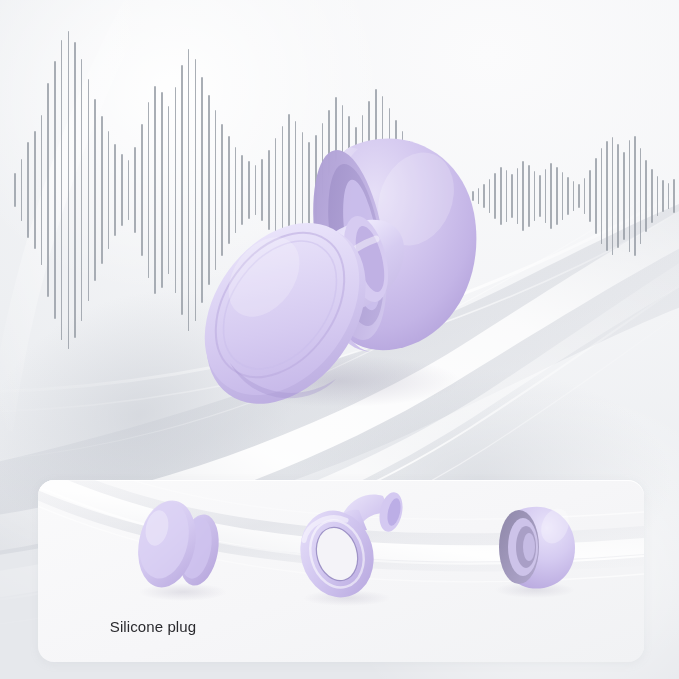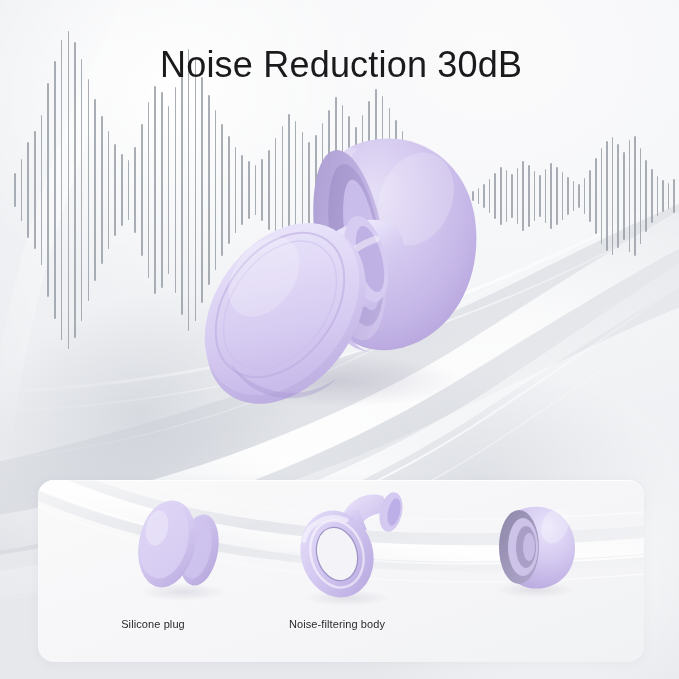--- a/index.html
+++ b/index.html
@@ -104,21 +104,21 @@
   .card-ribbon { position: absolute; inset: 0; }
 
   .part-fig { position: absolute; }
   #fig-plug { left: 85px;  top: 12px;  width: 120px; height: 110px; }
   #fig-body { left: 247px; top: 2px;   width: 140px; height: 125px; }
   #fig-tips { left: 437px; top: 12px;  width: 120px; height: 110px; }
 
   .part-label {
     position: absolute;
     top: 618px;
-    font-size: 11px;
+    font-size: 15px;
     font-weight: 400;
     color: #2a2a2e;
     white-space: nowrap;
     transform: translateX(-50%);
     letter-spacing: 0.1px;
   }
   #label-plug { left: 153px; }
   #label-body { left: 337px; }
   #label-tips { left: 519px; }
 </style>
@@ -277,21 +277,20 @@
       <div class="bar" style="height: 96px; background: rgb(154, 160, 168);"></div>
       <div class="bar" style="height: 72px; background: rgb(154, 160, 168);"></div>
       <div class="bar" style="height: 54px; background: rgb(154, 160, 168);"></div>
       <div class="bar" style="height: 40px; background: rgb(154, 160, 168);"></div>
       <div class="bar" style="height: 32px; background: rgb(154, 160, 168);"></div>
       <div class="bar" style="height: 26px; background: rgb(154, 160, 168);"></div>
       <div class="bar" style="height: 34px; background: rgb(154, 160, 168);"></div>
       <div class="bar" style="height: 42px; background: rgb(154, 160, 168);"></div>
     </div>
 
-  <div id="title">Noise Reduction 30dB</div>
 
   <svg id="hero" viewBox="0 0 320 320">
     <defs>
 
       <radialGradient id="domeG" cx="36%" cy="26%" r="82%">
         <stop offset="0%" stop-color="#e6dff7"></stop>
         <stop offset="42%" stop-color="#d3c7ef"></stop>
         <stop offset="78%" stop-color="#c3b4e6"></stop>
         <stop offset="100%" stop-color="#b3a2db"></stop>
       </radialGradient>
@@ -491,15 +490,14 @@
       <ellipse cx="44" cy="55" rx="20" ry="37" fill="url(#tgCav)"></ellipse>
       <ellipse cx="48" cy="55" rx="15" ry="29" fill="#cdc3e9"></ellipse>
       <ellipse cx="51" cy="55" rx="10" ry="21" fill="#a99fc6"></ellipse>
       <ellipse cx="54" cy="55" rx="6" ry="14" fill="#c6bce4"></ellipse>
 
       <ellipse cx="80" cy="34" rx="13" ry="18" transform="rotate(22 80 34)" fill="#ffffff" opacity="0.28"></ellipse>
     </svg>
   </div>
 
   <div class="part-label" id="label-plug">Silicone plug</div>
-  <div class="part-label" id="label-body">Noise-filtering body</div>
 
 </div>
 
 </body></html>

